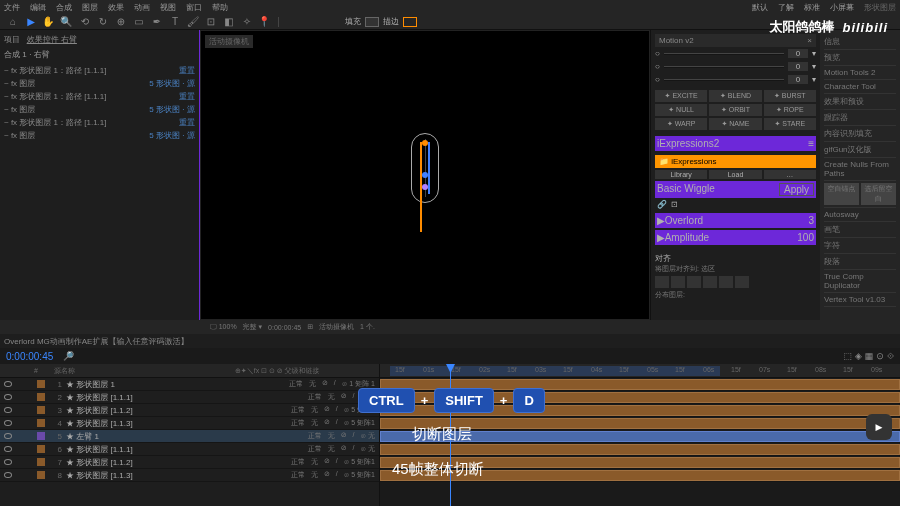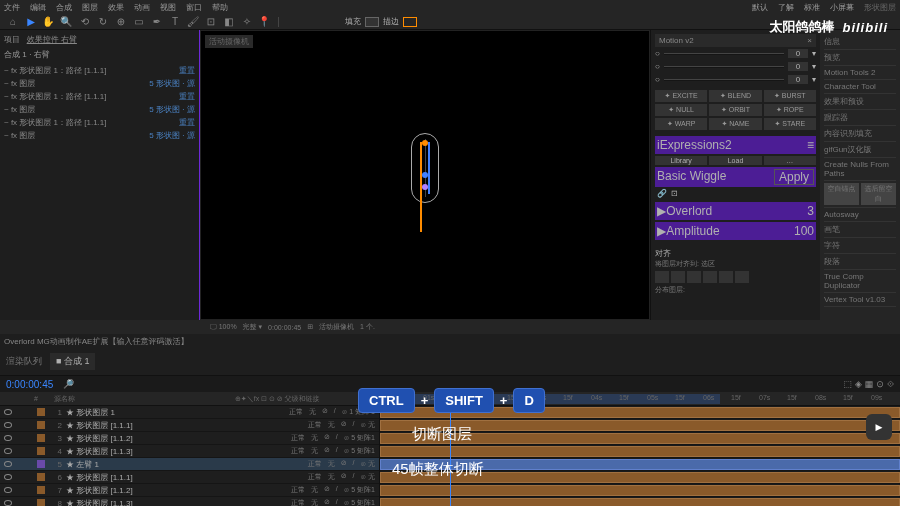--- a/index.html
+++ b/index.html
@@ -30,21 +30,21 @@
 .right-sidebar div{padding:2px 0;border-bottom:1px solid #333}
 .motion-header{background:#2a2a2a;padding:2px 4px;display:flex;justify-content:space-between;color:#888}
 .slider-row{display:flex;align-items:center;gap:4px;padding:2px 0;font-size:8px}
 .slider-row .track{flex:1;height:2px;background:#444;position:relative}
 .slider-row .val{width:20px;text-align:center;background:#333;padding:0 2px}
 .btn-grid{display:grid;grid-template-columns:repeat(3,1fr);gap:2px;margin-top:4px}
 .btn-grid .btn{background:#333;padding:2px;text-align:center;font-size:7px;color:#999}
 .iexp{background:#ff9500;color:#000;padding:2px 4px;margin-top:4px;font-size:8px}
 .iexp-tabs{display:flex;gap:2px;margin-top:2px}
 .iexp-tabs span{flex:1;background:#333;padding:1px;text-align:center;font-size:7px}
-.param-row{display:flex;justify-content:space-between;padding:2px;font-size:12px;background:#4c1d95;margin-top:2px}
+.param-row{display:flex;justify-content:space-between;padding:2px;font-size:10px;background:#6d28d9;margin-top:2px}
 .viewer-footer{height:14px;background:#252525;display:flex;align-items:center;padding:0 4px;gap:6px;font-size:7px;color:#777}
 .breadcrumb{height:14px;background:#1e1e1e;padding:0 4px;display:flex;align-items:center;font-size:8px;color:#888}
 .timeline{height:172px;background:#1a1a1a;display:flex;flex-direction:column}
 .tl-header{height:28px;background:#1e1e1e;border-bottom:1px solid #111;display:flex;align-items:center;padding:0 6px;gap:8px}
 .timecode{color:#3a86ff;font-size:10px}
 .tl-body{flex:1;display:flex;overflow:hidden}
 .tl-left{width:380px;background:#1e1e1e;border-right:1px solid #111;font-size:8px}
 .tl-columns{height:14px;display:flex;background:#252525;border-bottom:1px solid #111;align-items:center;padding:0 4px;color:#666;font-size:7px}
 .layer-row{height:13px;display:flex;align-items:center;padding:0 4px;border-bottom:1px solid #151515}
 .layer-row .vis{width:30px;display:flex;gap:2px}
@@ -194,20 +194,21 @@
           <span class="btn">✦ ORBIT</span>
           <span class="btn">✦ ROPE</span>
           <span class="btn">✦ WARP</span>
           <span class="btn">✦ NAME</span>
           <span class="btn">✦ STARE</span>
         </div>
       <div class="param-row" style="margin-top:6px">
           <span>iExpressions2</span>
           <span>≡</span>
         </div>
+      <div class="iexp">📁 <span>iExpressions</span></div>
       <div class="iexp-tabs">
         <span>Library</span>
         <span>Load</span>
         <span>…</span>
       </div>
       <div class="param-row">
           <span>Basic Wiggle</span>
           <span style="border:1px solid #555;padding:0 4px">Apply</span>
         </div>
       <div style="display:flex;gap:4px;padding:2px">
@@ -266,24 +267,20 @@
   <span>⊞</span>
   <span>活动摄像机</span>
   <span>1 个.</span>
 </div>
 
 <div class="breadcrumb">
     <span>Overlord MG动画制作AE扩展【输入任意评码激活】</span>
   </div>
 
 <div class="timeline">
-  <div class="tl-header">
-    <span style="color:#777">渲染队列</span>
-    <span style="background:#2a2a2a;padding:2px 6px">■ <span>合成 1</span></span>
-  </div>
   <div style="display:flex;align-items:center;padding:0 6px;height:16px">
     <span class="timecode">0:00:00:45</span>
     <span style="margin-left:10px;color:#666">🔎</span>
     <span style="flex:1"></span>
     <span style="display:flex;gap:3px;font-size:9px;color:#888">
       <span>⬚</span>
       <span>◈</span>
       <span>▦</span>
       <span>⊙</span>
       <span>⟐</span>

